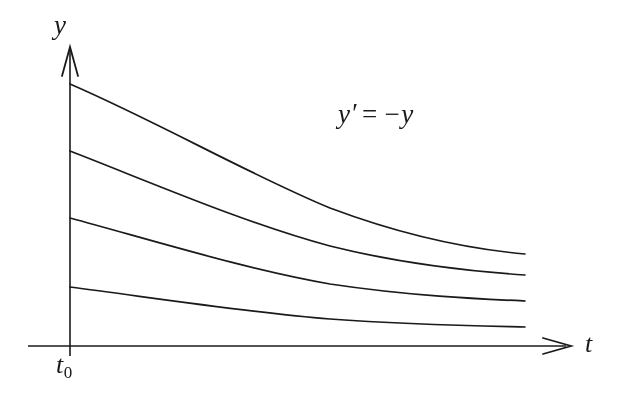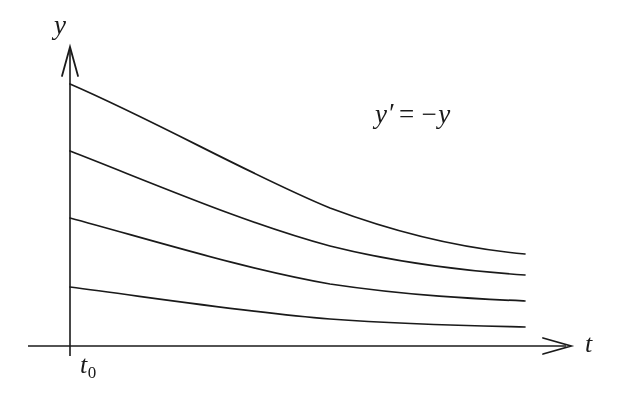--- a/index.html
+++ b/index.html
@@ -38,34 +38,32 @@
   }
   #axis-label-t {
     left: 585px;
     top: 331px;
     font-size: 26px;
   }
   #axis-origin-label {
     left: 56px;
     top: 352px;
     font-size: 26px;
-    margin-left: 24px;
   }
   #axis-origin-label .sub {
     font-size: 17px;
     font-style: normal;
     vertical-align: -0.30em;
     margin-left: 0.5px;
   }
   #equation-annotation {
     left: 338px;
     top: 100px;
     font-size: 27px;
     letter-spacing: 0.5px;
-    margin-left: 37px;
   }
   #equation-annotation .prime {
     font-size: 27px;
     vertical-align: 0.02em;
   }
   #equation-annotation .op {
     font-style: normal;
     margin: 0 5px;
   }
 </style>

